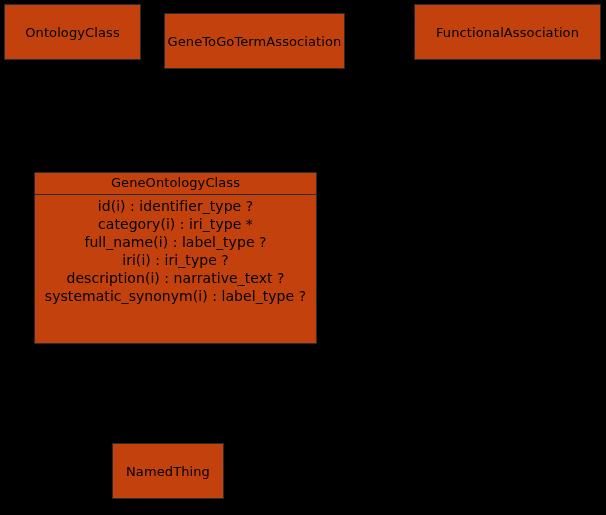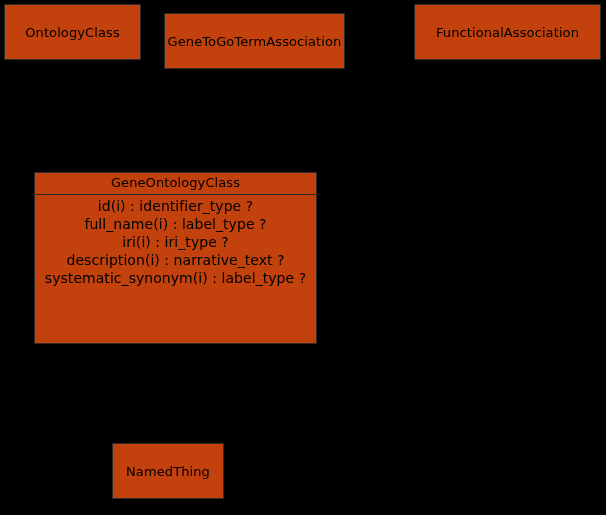--- a/index.html
+++ b/index.html
@@ -93,20 +93,21 @@
   </div>
 
   <div class="node simple-node" style="left:414px; top:4px; width:187px; height:56px;">
     <span class="node-title">FunctionalAssociation</span>
   </div>
 
   <div class="node class-node" style="left:34px; top:172px; width:283px; height:172px;">
     <div class="class-header">GeneOntologyClass</div>
     <div class="class-attrs">
       <div class="attr-row">id(i) : identifier_type ?</div>
+      <div class="attr-row">category(i) : iri_type *</div>
       <div class="attr-row">full_name(i) : label_type ?</div>
       <div class="attr-row">iri(i) : iri_type ?</div>
       <div class="attr-row">description(i) : narrative_text ?</div>
       <div class="attr-row">systematic_synonym(i) : label_type ?</div>
     </div>
   </div>
 
   <div class="node simple-node" style="left:112px; top:443px; width:112px; height:56px;">
     <span class="node-title">NamedThing</span>
   </div>

